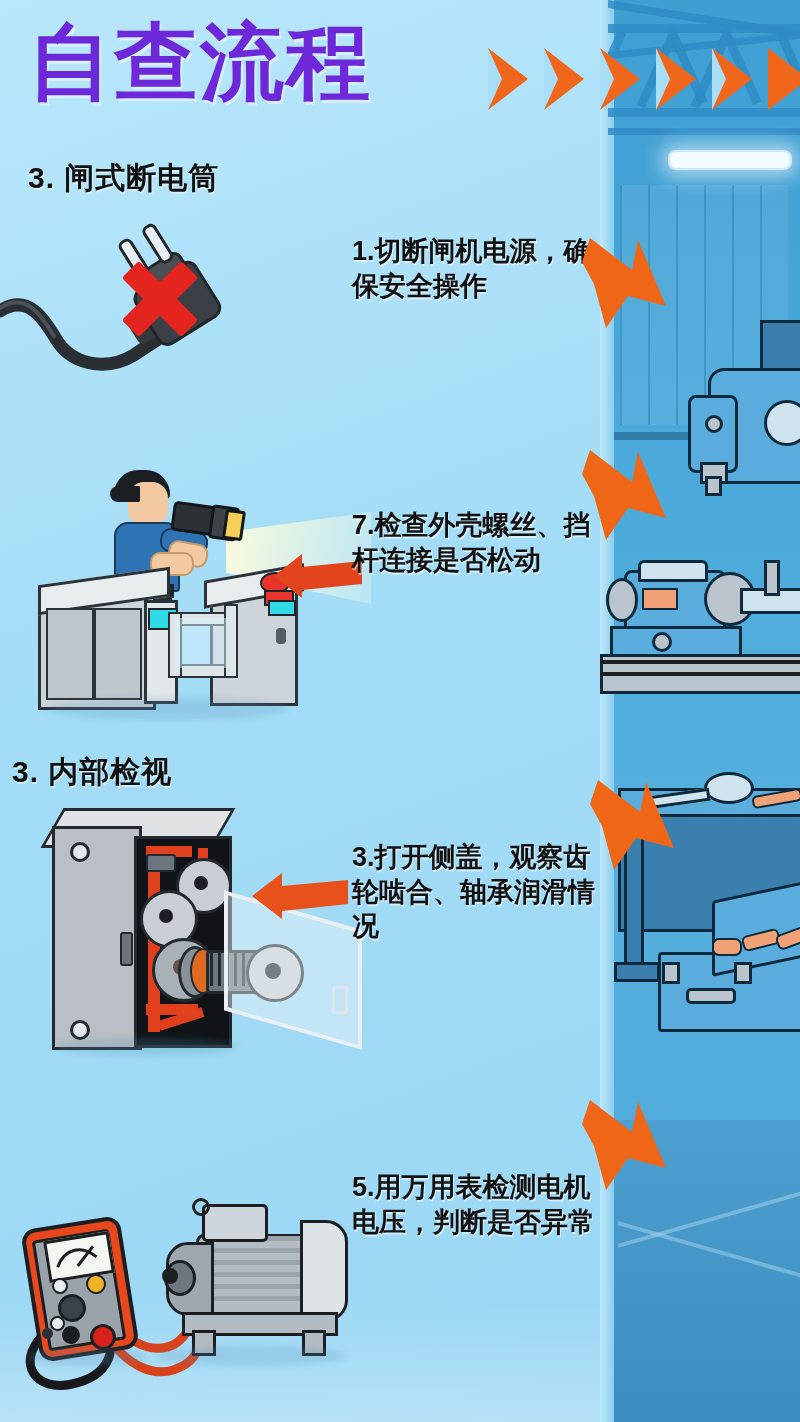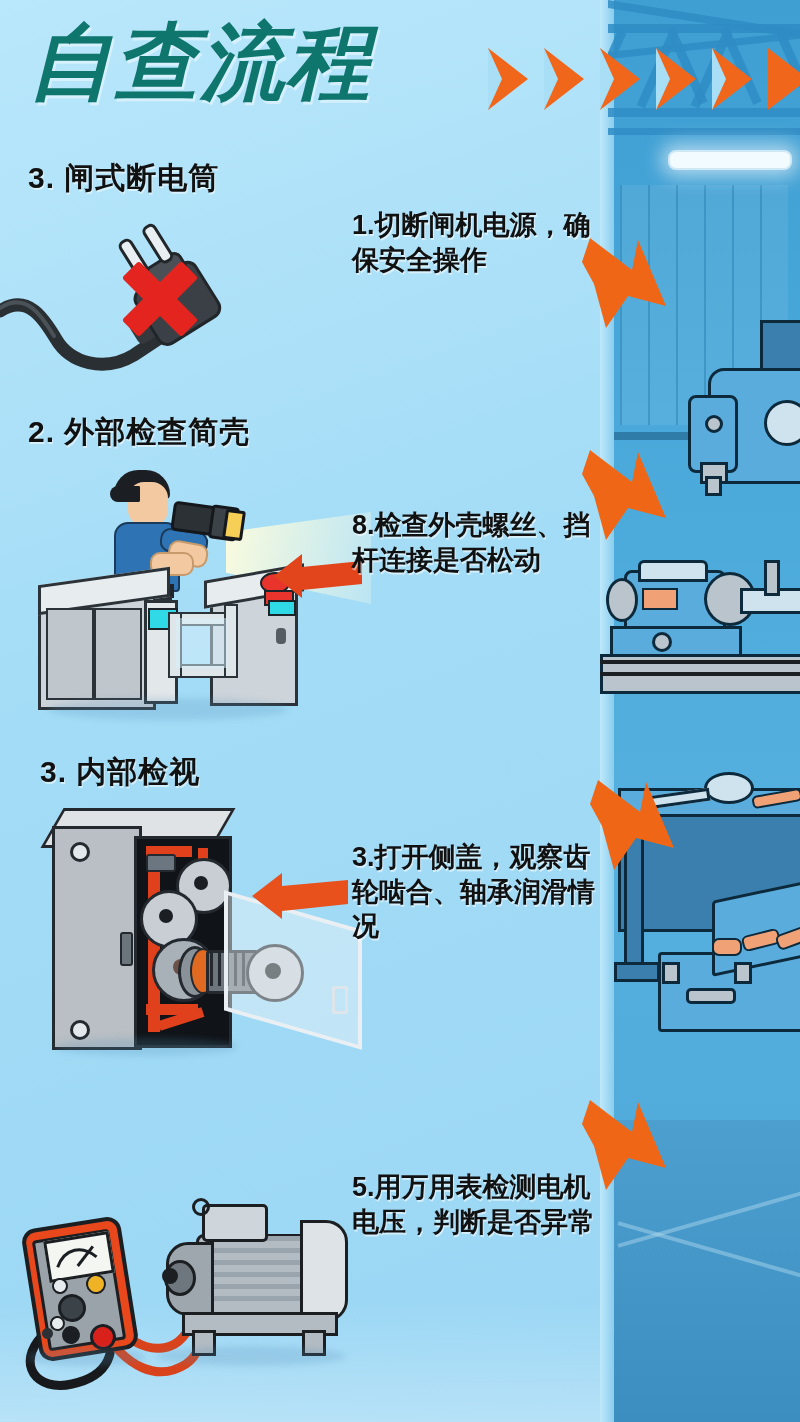--- a/index.html
+++ b/index.html
@@ -71,24 +71,23 @@
   .mach-orange{ position:absolute; background:#f0a176; border:2px solid #0d2a3c;}
   .circle{ border-radius:50%; }
 
   
   .title {
     position: absolute;
     left: 28px; top: 20px;
     font-size: 84px;
     line-height: 1;
     font-weight: 700;
-    color: #0f766e;
+    color: #6d28d9;
     letter-spacing: 2px;
     text-shadow: 2px 3px 0 rgba(255,255,255,.45);
-    font-style: italic;
   }
 
   
   .chev-row { position:absolute; left:488px; top:48px; height:62px; }
   .chev {
     position:absolute; top:0;
     width:0; height:0;
     border-top: 31px solid transparent;
     border-bottom: 31px solid transparent;
     border-left: 40px solid #f0661b;
@@ -278,29 +277,28 @@
         <rect x="186" y="8" width="12" height="40" rx="5" fill="#e9eef2" stroke="#21262a" stroke-width="3"></rect>
       </g>
 
       <g>
         <rect x="118" y="72" width="84" height="24" rx="3" fill="#e3241f" transform="rotate(45 160 84)"></rect>
         <rect x="118" y="72" width="84" height="24" rx="3" fill="#e3241f" transform="rotate(-45 160 84)"></rect>
       </g>
     </svg>
   </div>
 
-  <div class="step-text" style="left:352px;top:208px;">1.切断闸机电源，确保安全操作</div>
+  <div class="step-text" style="left:352px;top:234px;">1.切断闸机电源，确保安全操作</div>
 
   <div class="down-arrow" style="left:580px;top:236px;">
     <svg width="92" height="96" viewBox="0 0 92 96">
       <path d="M10 2 L52 34 L58 4 L86 70 L48 60 L26 92 L14 48 L2 26 Z" fill="#ef6716"></path>
     </svg>
   </div>
 
-  <div class="step-head" style="left:28px;top:412px;">2. 外部检查简壳</div>
 
   <div class="ill2">
 
     <div class="beam"></div>
 
     <div style="position:absolute;left:96px;top:2px;width:56px;height:30px;background:#1b1f24;border-radius:26px 26px 6px 6px;"></div>
     <div class="skin" style="position:absolute;left:110px;top:14px;width:40px;height:44px;border-radius:16px;"></div>
     <div style="position:absolute;left:92px;top:18px;width:30px;height:16px;background:#1b1f24;border-radius:14px 2px 2px 14px;"></div>
     <div class="shirt" style="position:absolute;left:96px;top:54px;width:62px;height:66px;border-radius:14px 14px 4px 4px;border:2px solid #1b3b5c;"></div>
     <div style="position:absolute;left:98px;top:116px;width:58px;height:14px;background:#20242a;"></div>
@@ -335,29 +333,29 @@
 
     <div class="shadow-soft" style="left:30px;top:230px;width:240px;height:22px;"></div>
   </div>
 
   <div class="left-arrow" style="left:272px;top:548px;">
     <svg width="92" height="52" viewBox="0 0 92 52">
       <path d="M2 28 L30 6 L30 19 L90 13 L90 36 L30 42 L30 50 Z" fill="#e2451c"></path>
     </svg>
   </div>
 
-  <div class="step-text" style="left:352px;top:508px;">8.检查外壳螺丝、挡杆连接是否松动</div>
+  <div class="step-text" style="left:352px;top:508px;">7.检查外壳螺丝、挡杆连接是否松动</div>
 
   <div class="down-arrow" style="left:580px;top:448px;">
     <svg width="92" height="96" viewBox="0 0 92 96">
       <path d="M10 2 L52 34 L58 4 L86 70 L48 60 L26 92 L14 48 L2 26 Z" fill="#ef6716"></path>
     </svg>
   </div>
 
-  <div class="step-head" style="left:40px;top:752px;">3. 内部检视</div>
+  <div class="step-head" style="left:12px;top:752px;">3. 内部检视</div>
 
   <div class="ill3">
 
     <div class="cab-top" style="left:24px;top:10px;width:166px;height:34px;transform:skewX(-30deg);"></div>
     <div class="cab-face" style="left:24px;top:28px;width:84px;height:218px;"></div>
     <div class="cab-inner" style="left:106px;top:38px;width:92px;height:206px;"></div>
 
     <div class="red-frame" style="left:120px;top:48px;width:12px;height:186px;"></div>
     <div class="red-frame" style="left:118px;top:48px;width:46px;height:11px;"></div>
     <div class="red-frame" style="left:120px;top:104px;width:62px;height:9px;"></div>

